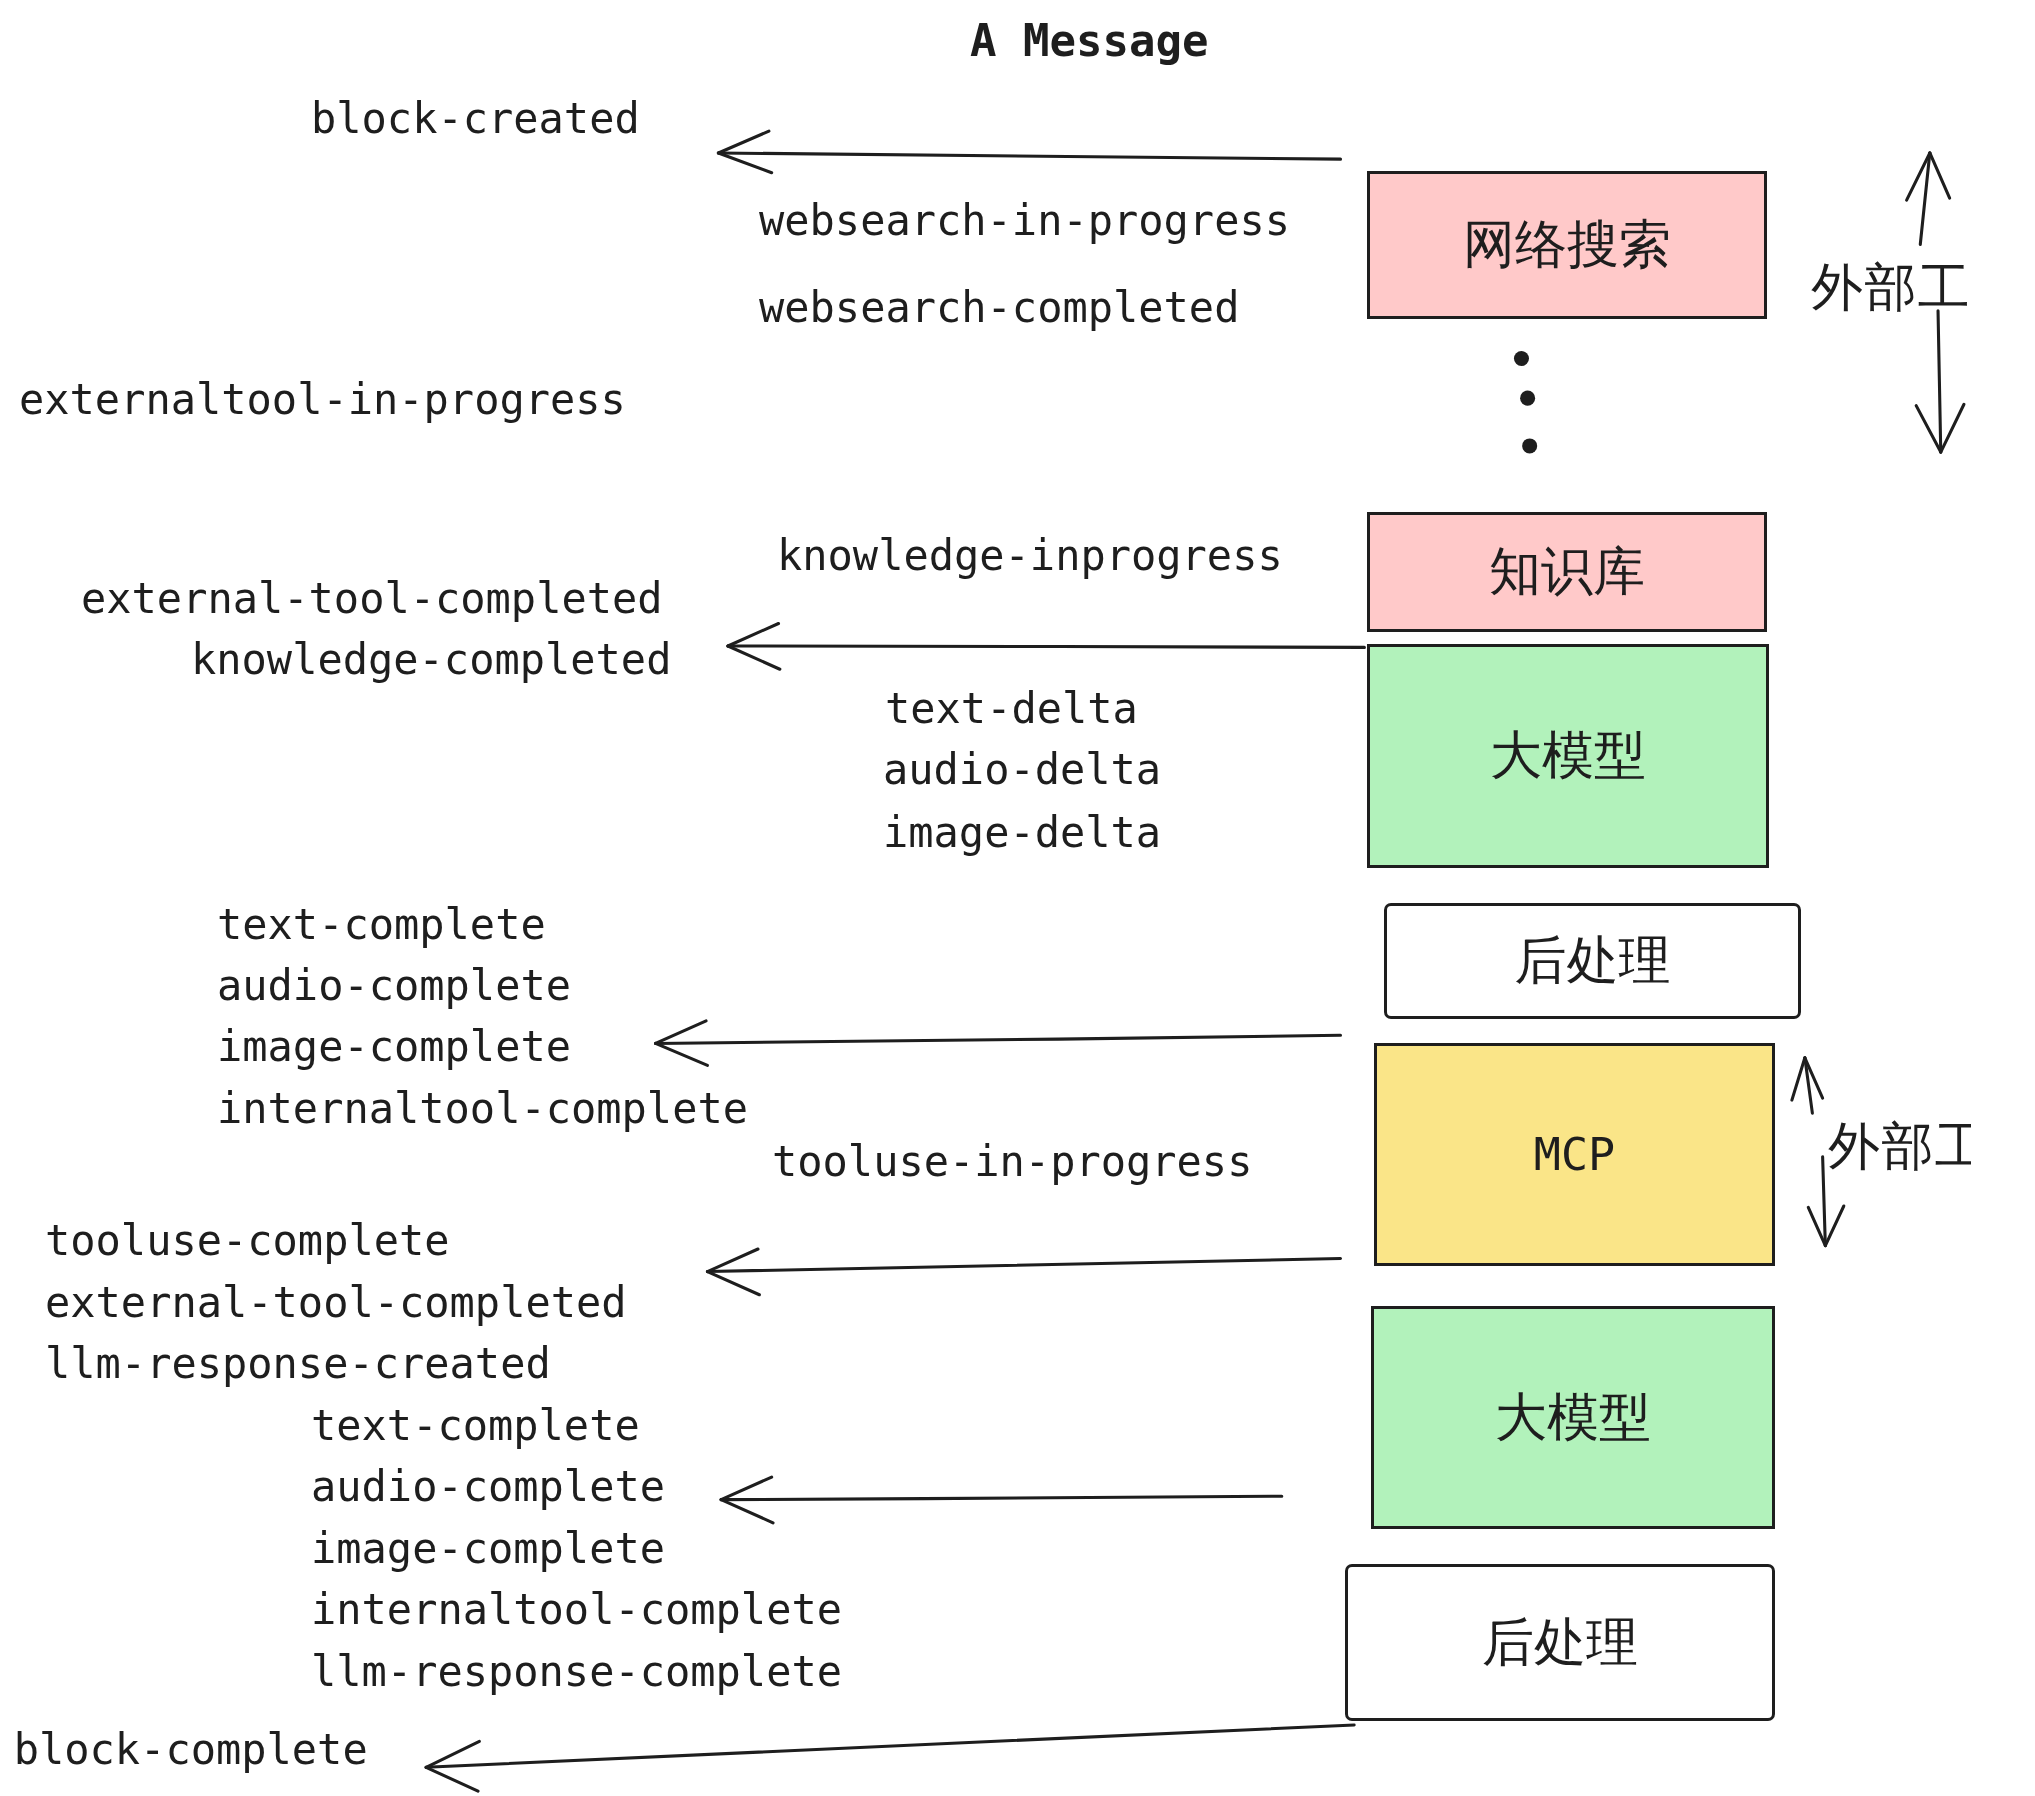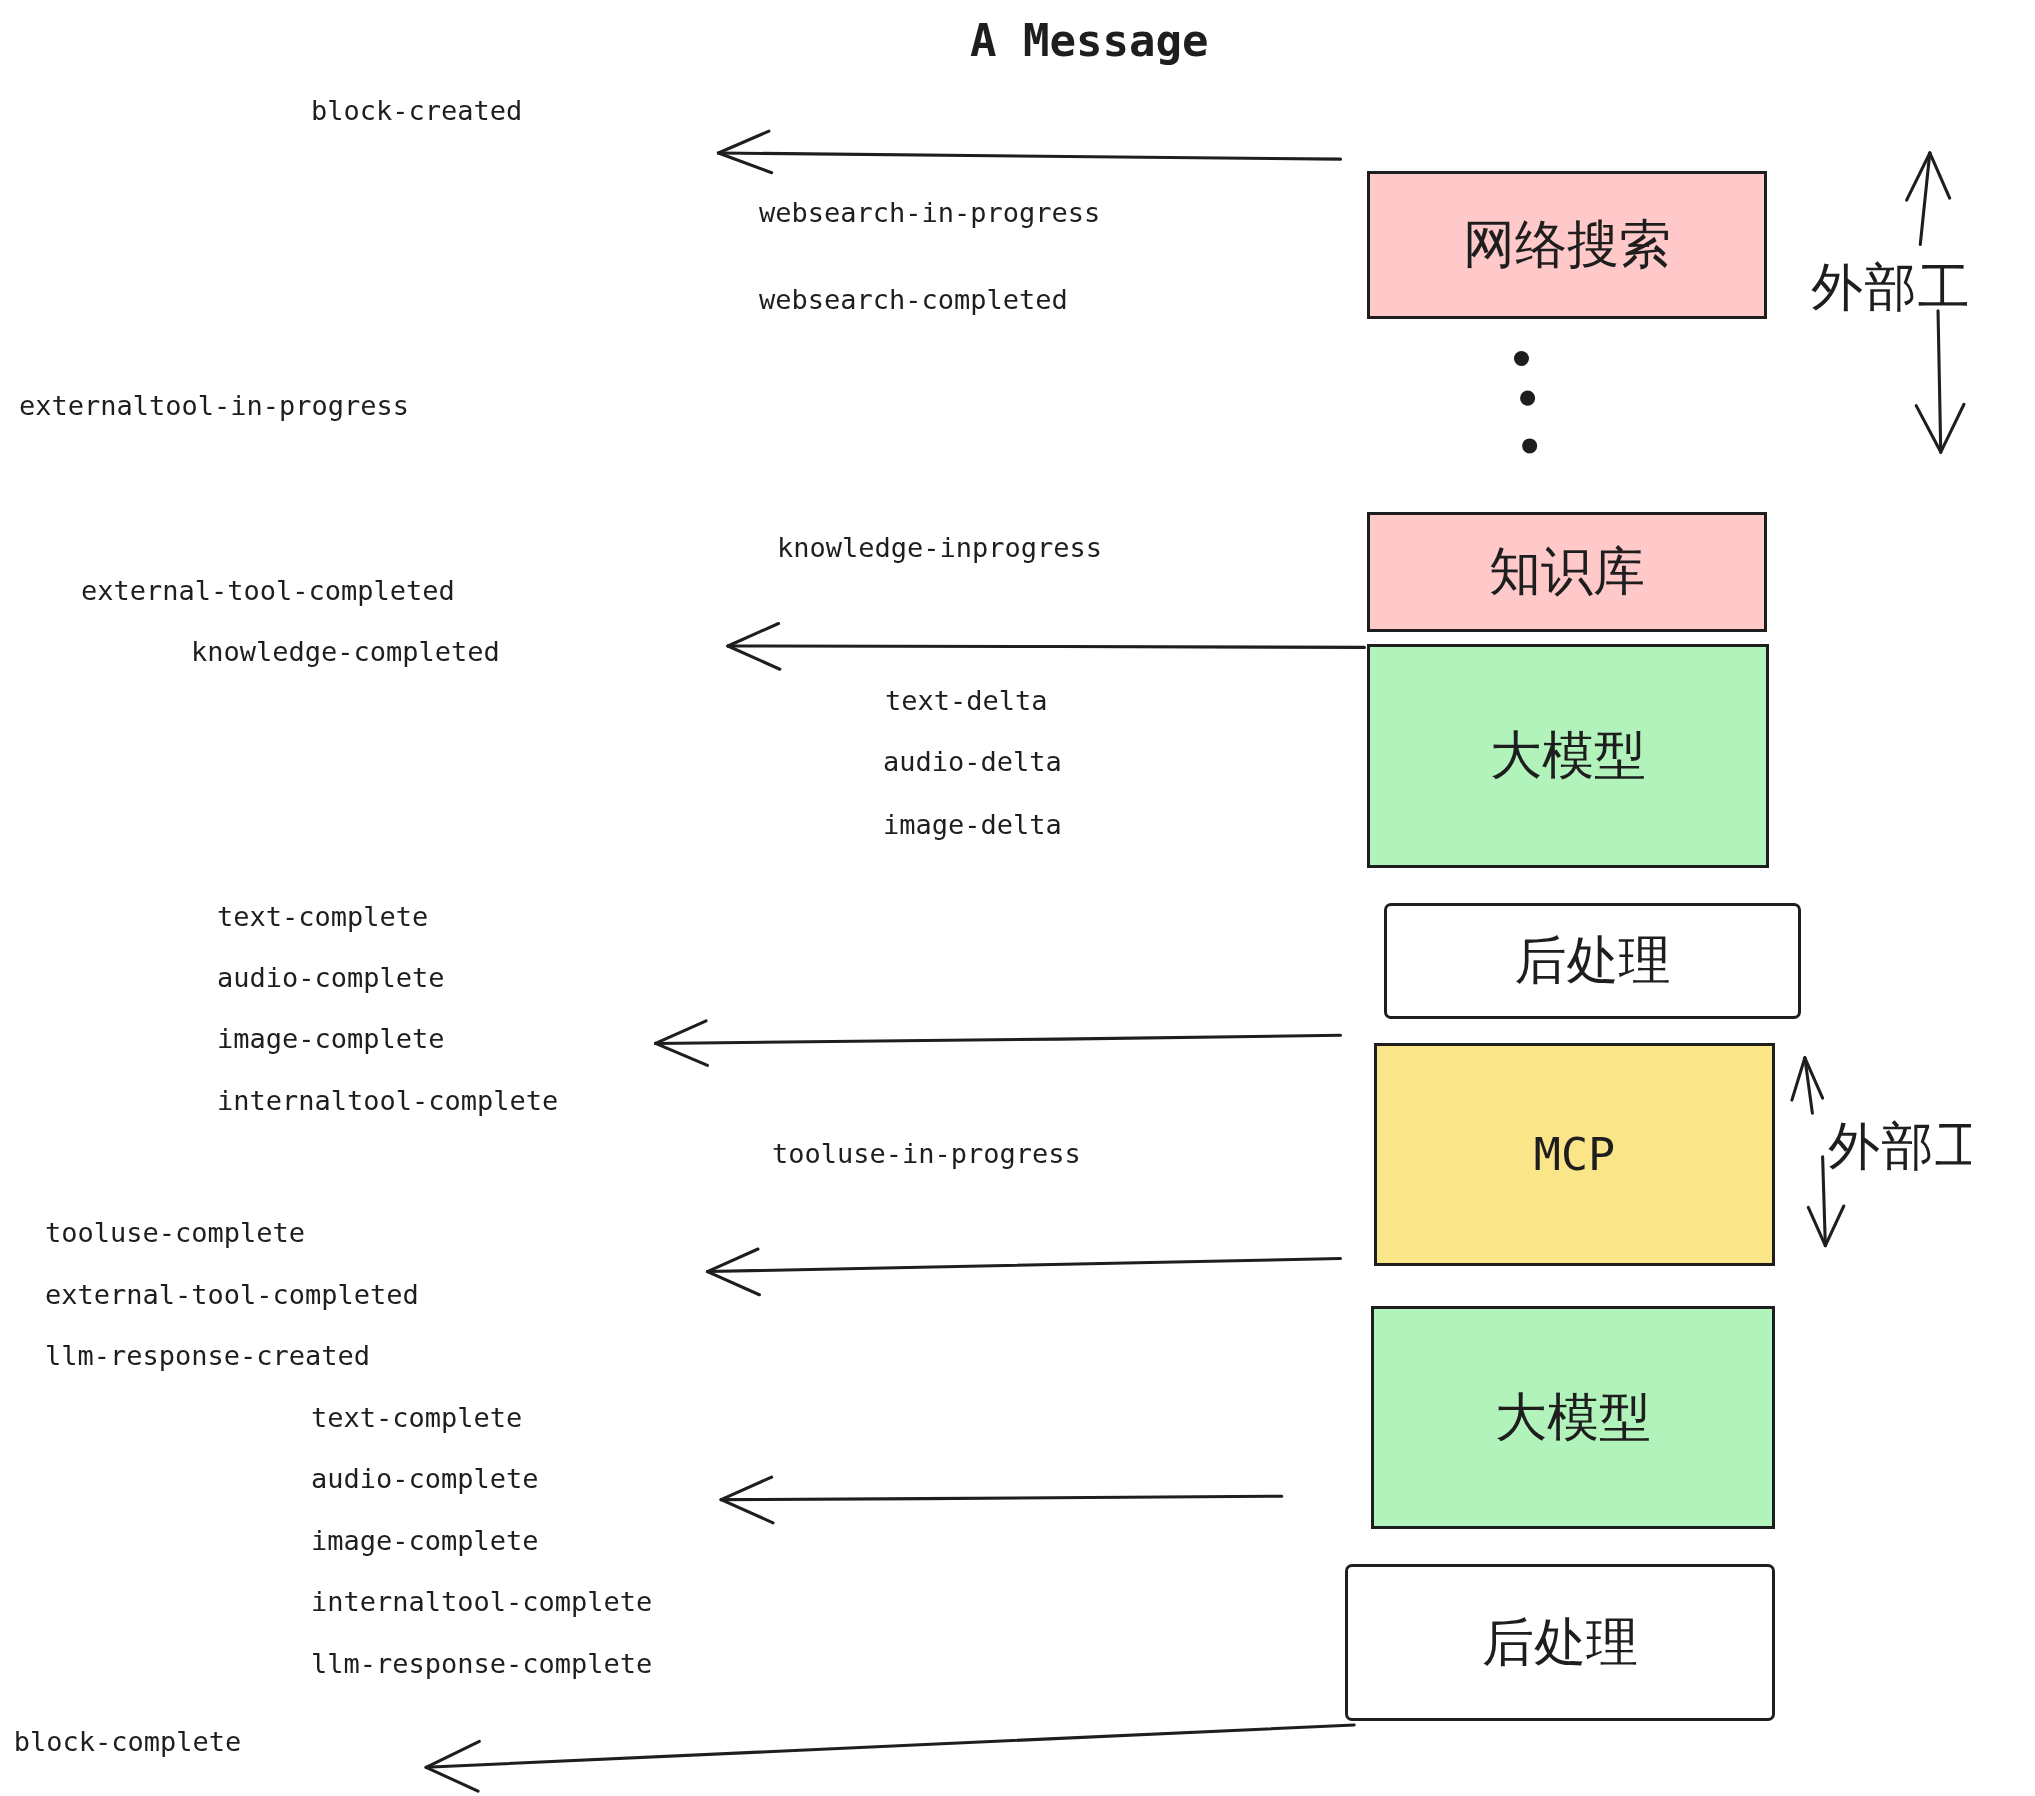--- a/index.html
+++ b/index.html
@@ -1,19 +1,19 @@
 <!DOCTYPE html>
 <html style="--pink: #ffc9c9; --green: #b2f2bb; --yellow: #fae588; --ink: #1e1e1e; --bg: #ffffff;font-size:11px"><head>
 <meta charset="utf-8">
 <style>
   html,body{margin:0;padding:0;background:#fff;}
   #canvas{position:relative;width:1971px;height:1796px;background:var(--bg,#fff);overflow:hidden;
           font-family:"DejaVu Sans Mono",monospace;color:var(--ink,#1e1e1e);}
   .title{position:absolute;font-size:44px;font-weight:bold;white-space:nowrap;}
-  .ev{position:absolute;font-size:27px;line-height:1.1;white-space:nowrap;color:var(--ink);}
+  .ev{position:absolute;font-size:42px;line-height:1.1;white-space:nowrap;color:var(--ink);}
   .box{position:absolute;border:3.4px solid var(--ink);box-sizing:border-box;
        display:flex;align-items:center;justify-content:center;}
   .box.pink{background:var(--pink);}
   .box.green{background:var(--green);}
   .box.yellow{background:var(--yellow);}
   .box.white{background:#fff;border-radius:7px;}
   .box .lbl{font-family:"Liberation Sans","DejaVu Sans",sans-serif;font-size:52px;color:var(--ink);}
   .box.mcp .lbl{font-family:"DejaVu Sans Mono",monospace;font-size:45px;}
   .ann{position:absolute;font-family:"Liberation Sans","DejaVu Sans",sans-serif;
        font-size:52px;color:var(--ink);white-space:nowrap;letter-spacing:1.4px;}
@@ -115,21 +115,21 @@
   <div class="box white" style="left:1345px;top:1564px;width:430px;height:157px;">
     <span class="lbl">后处理</span>
   </div>
 
   <div class="ann" style="left:1811px;top:253px;">外部工具</div>
   <div class="ann" style="left:1828px;top:1112px;">外部工具</div>
 
   <div class="ev" style="left:311px;top:96px;">block-created</div>
   <div class="ev" style="left:759px;top:198px;">websearch-in-progress</div>
   <div class="ev" style="left:759px;top:285px;">websearch-completed</div>
-  <div class="ev" style="left:19px;top:391px;">externaltool-in-progress</div>
+  <div class="ev" style="left:19px;top:377px;">externaltool-in-progress</div>
   <div class="ev" style="left:777px;top:533px;">knowledge-inprogress</div>
   <div class="ev" style="left:81px;top:576px;">external-tool-completed</div>
   <div class="ev" style="left:191px;top:637px;">knowledge-completed</div>
   <div class="ev" style="left:885px;top:686px;">text-delta</div>
   <div class="ev" style="left:883px;top:747px;">audio-delta</div>
   <div class="ev" style="left:883px;top:810px;">image-delta</div>
   <div class="ev" style="left:217px;top:902px;">text-complete</div>
   <div class="ev" style="left:217px;top:963px;">audio-complete</div>
   <div class="ev" style="left:217px;top:1024px;">image-complete</div>
   <div class="ev" style="left:217px;top:1086px;">internaltool-complete</div>

